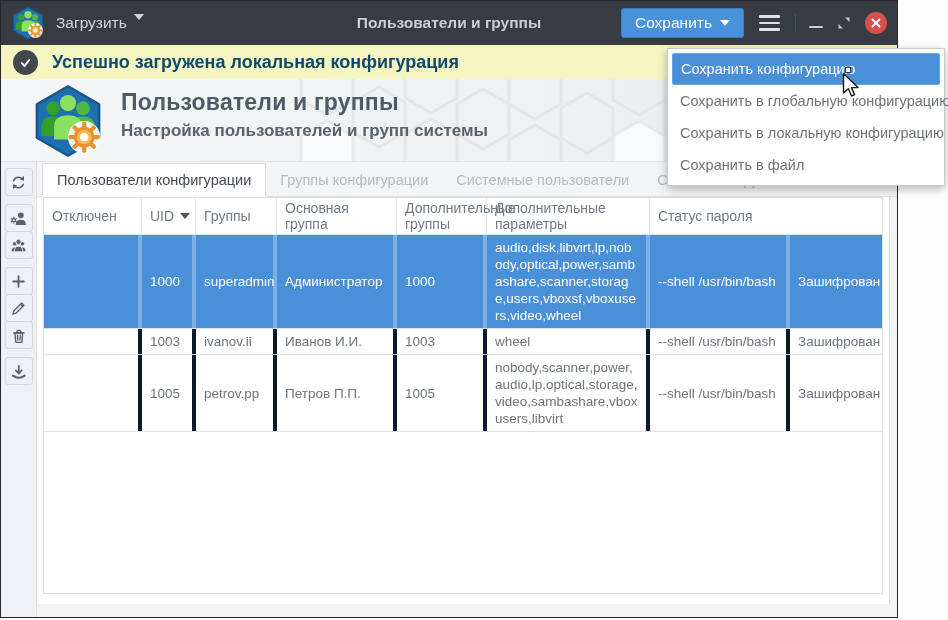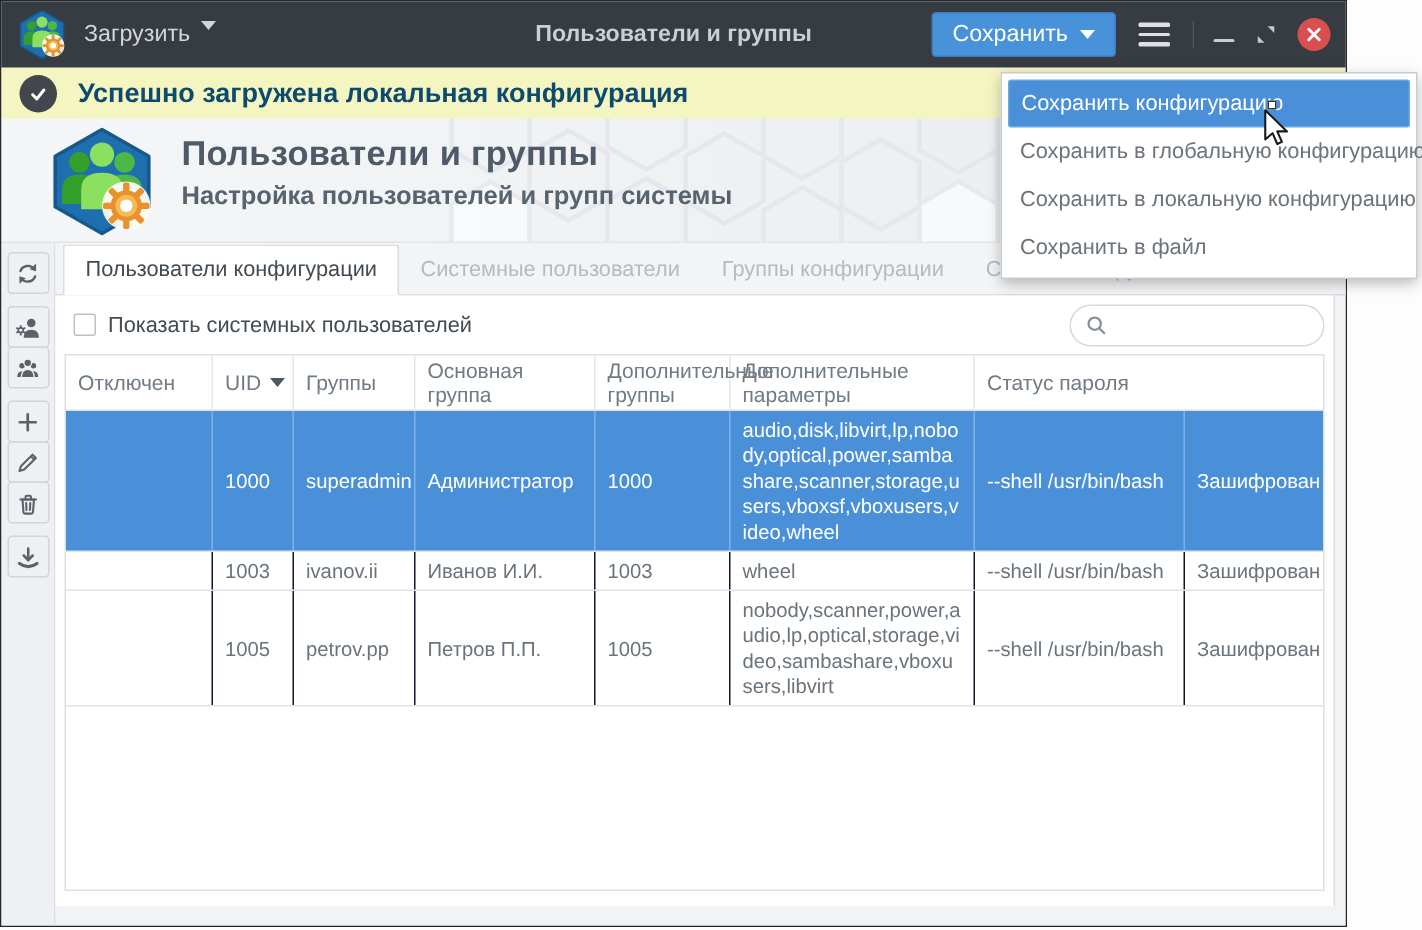--- a/index.html
+++ b/index.html
@@ -142,21 +142,21 @@
     font-size:14px; color:#707b85; border-right:1px solid #e4e7ea; line-height:16px;
   }
   .th:last-child { border-right:none; }
   .sort-arrow {
     width:0; height:0; border-left:5px solid transparent; border-right:5px solid transparent;
     border-top:6px solid #4d565e; display:inline-block; flex:0 0 auto;
   }
   .tr { border-bottom:1px solid #e1e4e7; }
   .td {
     padding:3px 8px; font-size:13.5px; line-height:17px; color:#6b747c;
-    border-right:1px solid #0f172a; display:flex; align-items:center;
+    border-right:4px solid #0f172a; display:flex; align-items:center;
   }
   .td:last-child { border-right:none; }
   .td.wrap { word-break:break-all; display:block; padding-top:4px; padding-bottom:4px;
              align-self:center; }
   .tr.selected { background:#4a90d9; border-bottom-color:#dbe4ee; }
   .tr.selected .td { color:#fff; border-right-color:rgba(255,255,255,.3); }
 
   
   .dropdown {
     position:absolute; left:667px; top:48px; width:278px; z-index:50;
@@ -370,39 +370,26 @@
               <path d="M2.8 11.9 q5.5 4 11 0" stroke-width="1.9"></path>
             </g>
           </svg>
         </div>
       </div>
     </div>
 
     <div class="main">
       <div class="tabbar">
           <div class="tab active">Пользователи конфигурации</div>
+          <div class="tab">Группы конфигурации</div>
           <div class="tab">Системные пользователи</div>
-          <div class="tab">Группы конфигурации</div>
           <div class="tab">Системные группы</div>
         </div>
 
       <div class="page">
-        <div class="toolbar">
-          <div class="chk-wrap">
-            <span class="checkbox"></span>
-            <span class="chk-label">Показать системных пользователей</span>
-          </div>
-          <div class="search-wrap">
-            <svg class="search-icon" width="16" height="16" viewBox="0 0 16 16">
-              <circle cx="6.8" cy="6.8" r="4.1" fill="none" stroke="#8a9198" stroke-width="1.5"></circle>
-              <line x1="10" y1="10" x2="13.2" y2="13.2" stroke="#8a9198" stroke-width="1.5" stroke-linecap="round"></line>
-            </svg>
-            <input class="search-input" type="text" value="" style="">
-          </div>
-        </div>
 
         <div class="table">
           <div class="thead">
               <div class="th c0">
                 <span>Отключен</span>
               </div>
               <div class="th c1">
                 <span>UID</span>
                 <span class="sort-arrow"></span>
               </div>

